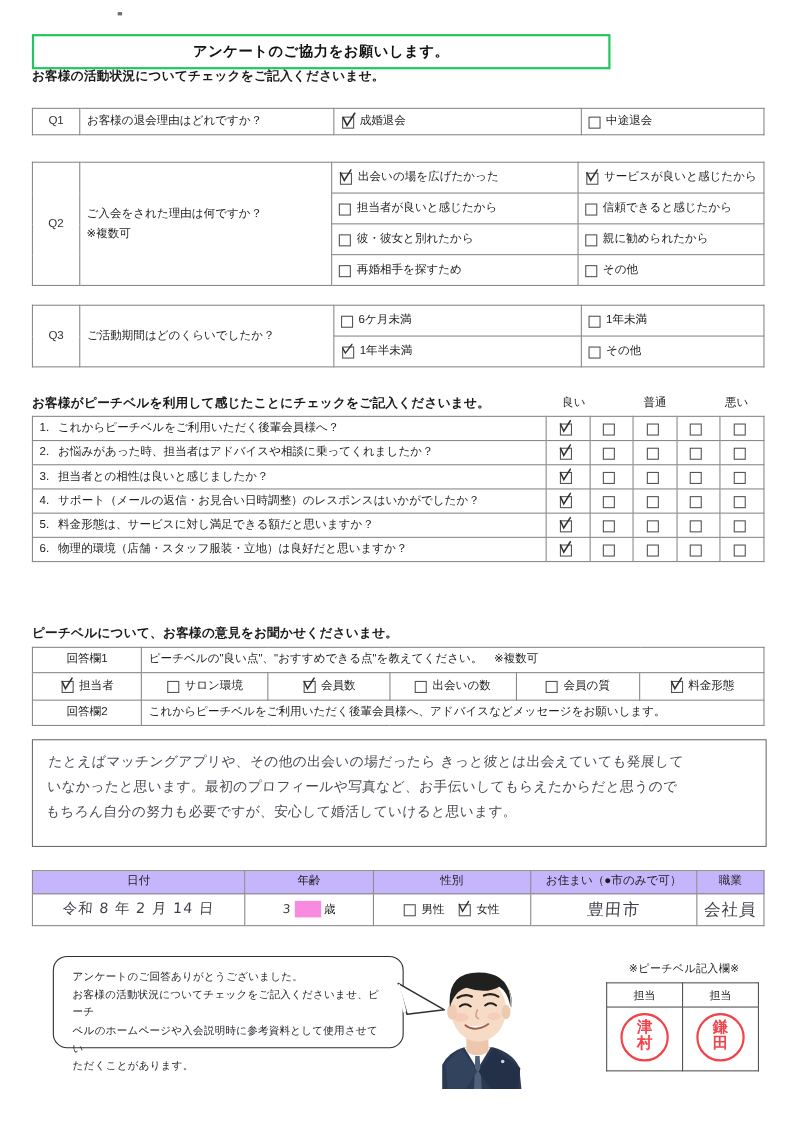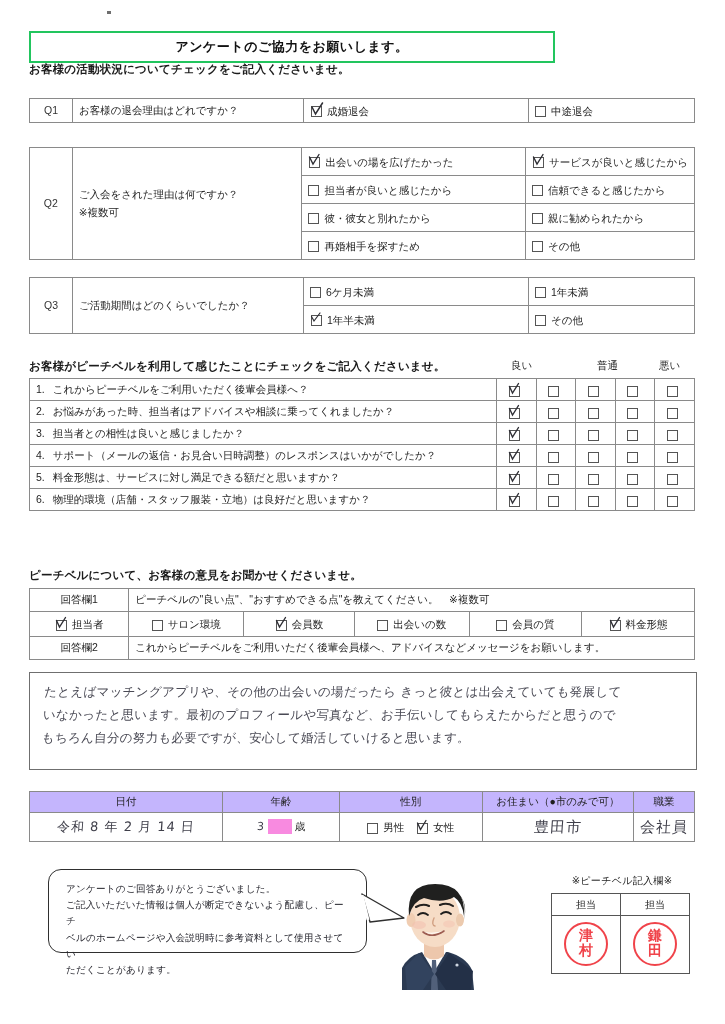--- a/index.html
+++ b/index.html
@@ -249,21 +249,21 @@
         <td>
           <span class="cb"></span><span class="lbl">その他</span>
         </td>
       </tr>
     </tbody>
   </table>
 
   <div class="sec-head abs" style="left:29px;top:359px;">お客様がピーチベルを利用して感じたことにチェックをご記入くださいませ。</div>
 
   <div class="ratehdr abs" style="left:511px;top:359px;">良い</div>
-  <div class="ratehdr abs" style="left:597px;top:359px;">普通</div>
+  <div class="ratehdr abs" style="left:585px;top:359px;">普通</div>
   <div class="ratehdr abs" style="left:659px;top:359px;">悪い</div>
 
   <table class="t thick abs" style="left:29px;top:378px;width:666px;">
     <tbody id="rating-body">
         <tr>
           <td style="height: 21px; width: 460px;"><span style="margin-right: 8px;">1.</span><span>これからピーチベルをご利用いただく後輩会員様へ？</span></td>
           <td style="text-align: center; width: 41px; padding: 0px;"><span class="hand-chk"><span class="bx"></span><svg width="15" height="15" viewBox="0 0 15 15">
                 <path d="M2.5 4.5 L5.5 11 L11.5 1.5" stroke="#2f2f35" stroke-width="1.4" fill="none" stroke-linecap="round"></path>
               </svg></span></td>
           <td style="text-align: center; width: 41px; padding: 0px;"><span class="cb"></span></td>
@@ -388,21 +388,21 @@
         <td class="vl">
           <span class="hw" style="font-size:15px;">会社員</span>
         </td>
       </tr>
     </tbody>
   </table>
 
   <div class="bubble abs">
     <div class="bubble-txt" id="bubble-text">
         <div>アンケートのご回答ありがとうございました。</div>
-        <div>ご記入いただいた情報は個人が断定できないよう配慮し、ピーチ</div>
+        <div>お客様の活動状況についてチェックをご記入くださいませ、ピーチ</div>
         <div>ベルのホームページや入会説明時に参考資料として使用させてい</div>
         <div>ただくことがあります。</div>
       </div>
   </div>
   <svg class="bubble-tail" width="46" height="42" viewBox="0 0 46 42">
     <path d="M2 2 L44 26 L10 30 Z" fill="#ffffff" stroke="#2f2f2f" stroke-width="1.4" stroke-linejoin="round"></path>
     <path d="M2 3 L8 28" stroke="#ffffff" stroke-width="3"></path>
   </svg>
 
   <svg class="portrait abs" viewBox="0 0 112 122">

